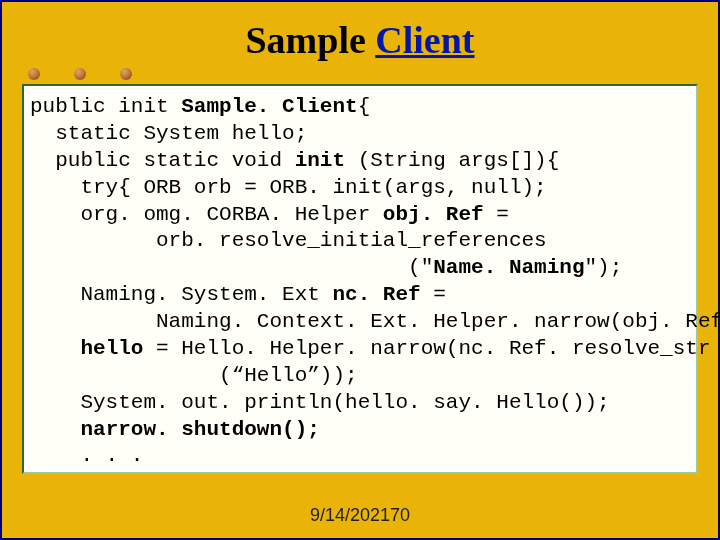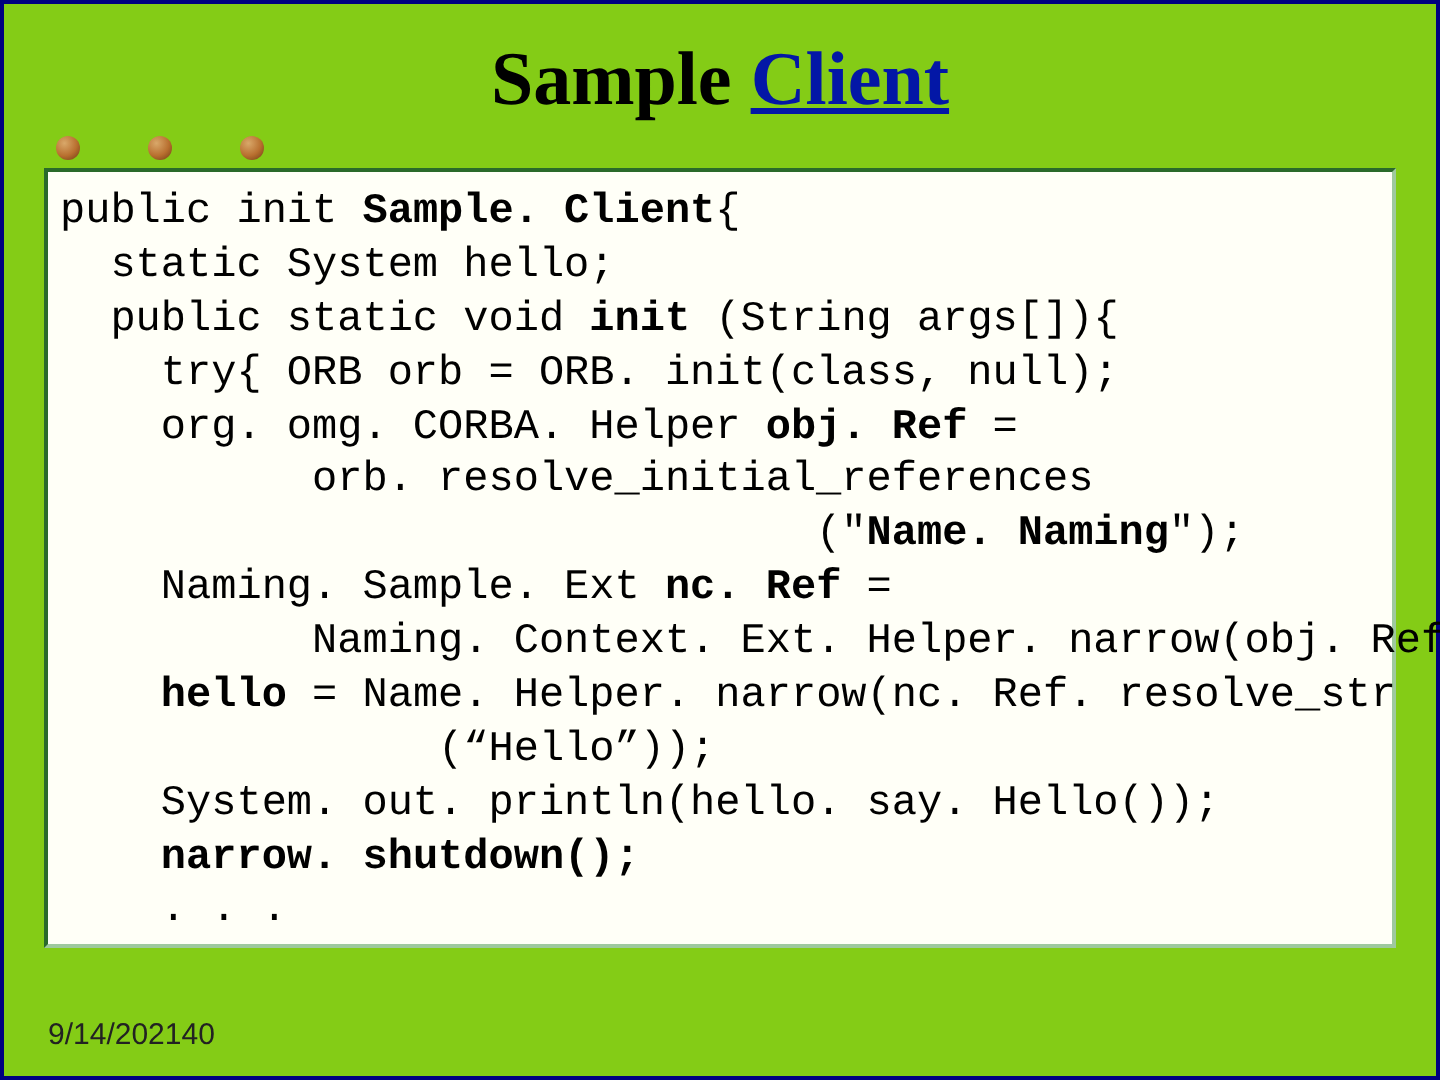--- a/index.html
+++ b/index.html
@@ -10,21 +10,21 @@
     background: #f5f5fa;
     font-family: "Times New Roman", Times, serif;
     overflow: hidden;
   }
   .slide {
     position: relative;
     box-sizing: border-box;
     width: 720px;
     height: 540px;
     border: 2px solid #000080;
-    background: #84cc16;
+    background: #eab308;
     padding: 16px 20px 0 20px;
   }
   .title {
     text-align: center;
     font-size: 38px;
     font-weight: bold;
     margin: 0 0 6px 0;
     white-space: pre;
   }
   .title .black { color: #000; }
@@ -63,54 +63,54 @@
     color: #000;
     white-space: pre;
   }
   pre.code .b { font-weight: bold; }
   .footer {
     position: absolute;
     left: 22px;
     right: 22px;
     bottom: 12px;
     font-family: Arial, Helvetica, sans-serif;
-    font-size: 15px;
+    font-size: 18px;
     color: #222;
     display: flex;
-    justify-content: flex-start;
+    justify-content: center;
   }
 </style>
 </head>
 <body>
 
 <div class="slide">
 
   <h1 class="title"><span class="black">Sample </span><span class="link">Client</span></h1>
 
   <div class="bullets">
     <div class="bullet"></div>
     <div class="bullet"></div>
     <div class="bullet"></div>
   </div>
 
   <div class="codebox">
 <pre class="code"><span>public init </span><span class="b">Sample. Client</span><span>{</span>
 <span>  static System hello;</span>
 <span>  public static void </span><span class="b">init</span><span> (String args[]){</span>
-<span>    try{ ORB orb = ORB. init(class, null);</span>
+<span>    try{ ORB orb = ORB. init(args, null);</span>
 <span>    org. omg. CORBA. Helper </span><span class="b">obj. Ref</span><span> =</span>
 <span>          orb. resolve_initial_references</span>
 <span>                              ("</span><span class="b">Name. Naming</span><span>");</span>
-<span>    Naming. Sample. Ext </span><span class="b">nc. Ref</span><span> = </span>
+<span>    Naming. System. Ext </span><span class="b">nc. Ref</span><span> = </span>
 <span>          Naming. Context. Ext. Helper. narrow(obj. Ref);</span>
-<span>    </span><span class="b">hello</span><span> = Name. Helper. narrow(nc. Ref. resolve_str</span>
+<span>    </span><span class="b">hello</span><span> = Hello. Helper. narrow(nc. Ref. resolve_str</span>
 <span>               (“Hello”));</span>
 <span>    System. out. println(hello. say. Hello());</span>
 <span>    </span><span class="b">narrow. shutdown();</span>
 <span>    . . .</span></pre>
   </div>
 
   <div class="footer">
     <span>9/14/2021</span>
-    <span>40</span>
+    <span>70</span>
   </div>
 
 </div>
 
 </body></html>

